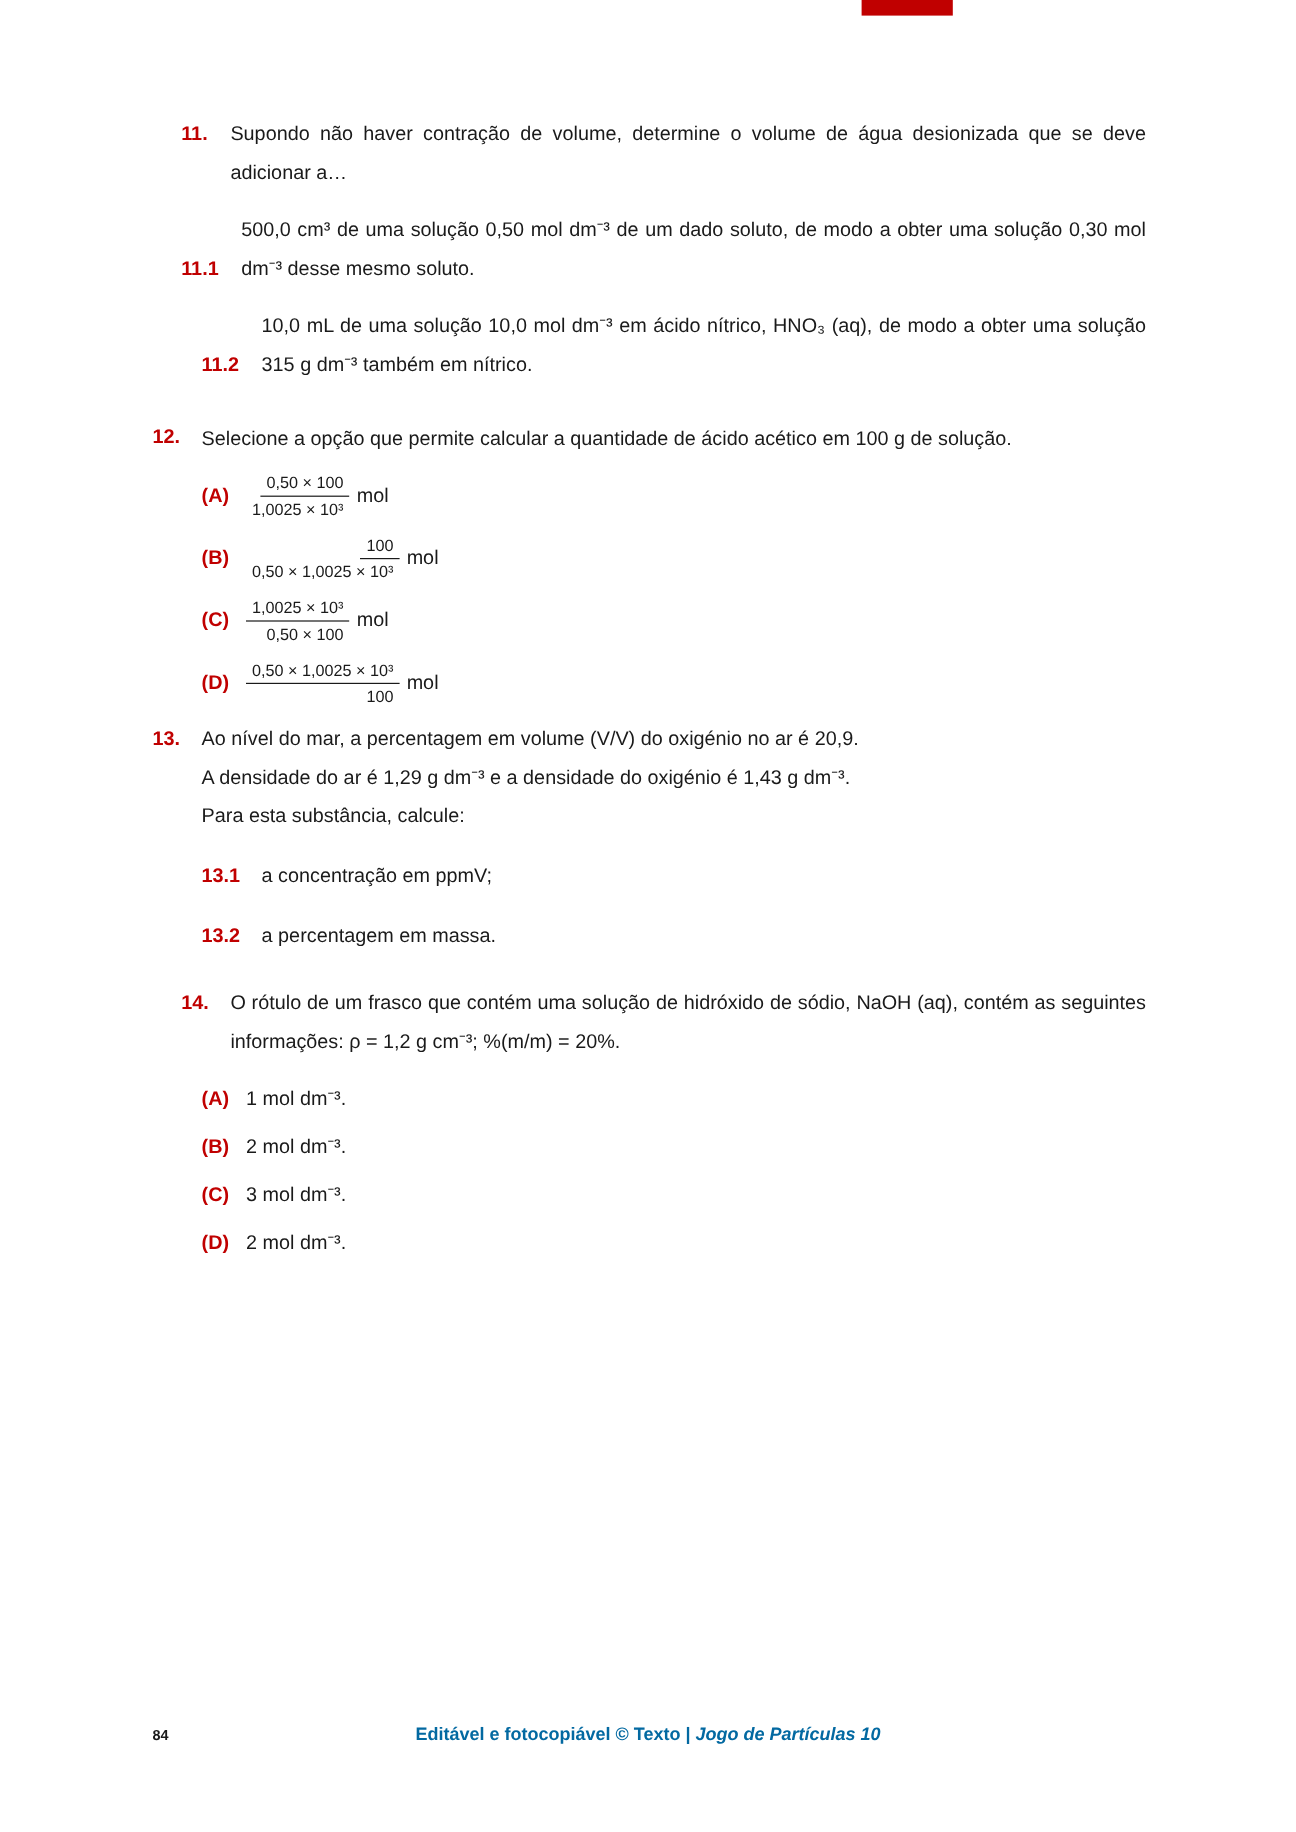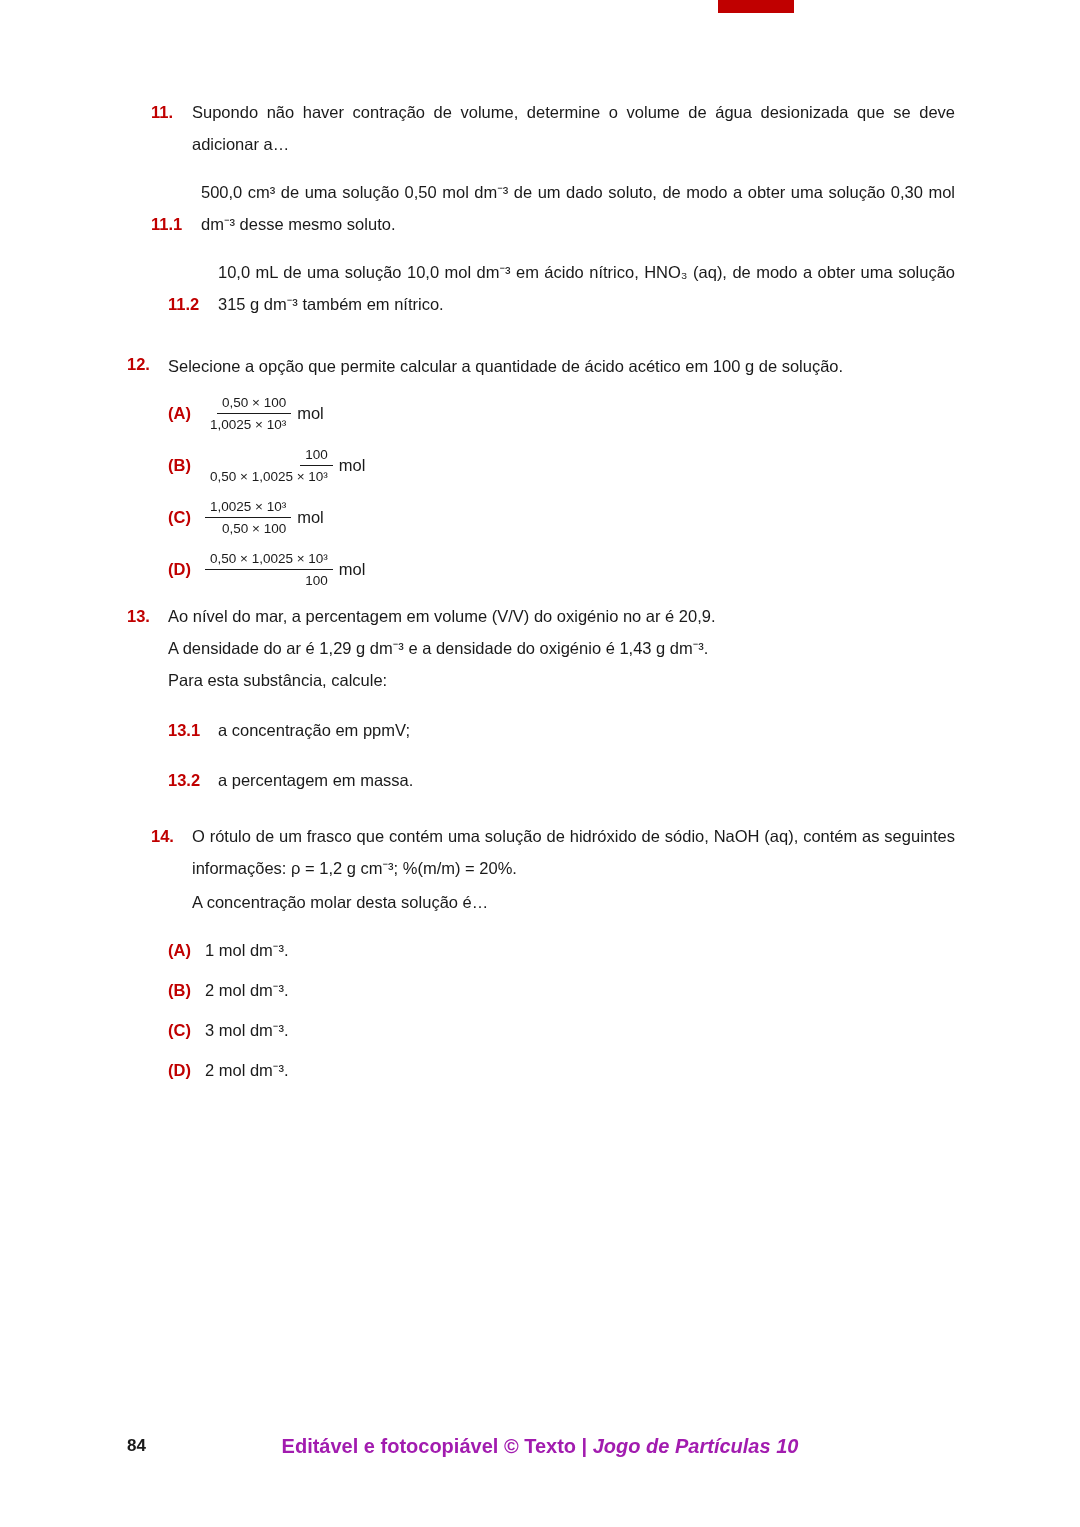--- a/index.html
+++ b/index.html
@@ -80,27 +80,27 @@
     top: 1434px;
     width: 1080px;
     line-height: 24px;
   }
   .footer .pagenum {
     position: absolute;
     left: 127px;
     top: 0;
     font-weight: bold;
     color: #1a1a1a;
-    font-size: 17px;
+    font-size: 12px;
   }
   .footer .credit {
     text-align: center;
-    font-size: 20px;
+    font-size: 15px;
     font-weight: bold;
-    color: #a21caf;
+    color: #0369a1;
   }
   .footer .credit .italic { font-style: italic; }
 </style>
 </head>
 <body>
 
 <div class="page">
 
   <div class="accent-bar"></div>
 
@@ -182,21 +182,20 @@
 
     <div class="sub mb24">
       <div class="subnum red">13.2</div>
       <div class="subbody">a percentagem em massa.</div>
     </div>
 
     <div class="q mb16">
       <div class="qnum red">14.</div>
       <div class="qbody">
         <p class="jtext">O rótulo de um frasco que contém uma solução de hidróxido de sódio, NaOH (aq), contém as seguintes informações: ρ = 1,2 g cm⁻³; %(m/m) = 20%.</p>
-        <p class="selecione">A concentração molar desta solução é…</p>
       </div>
     </div>
 
     <div class="opt-line">
       <span class="optlabel red">(A)</span>
       <span>1 mol dm⁻³.</span>
     </div>
 
     <div class="opt-line">
       <span class="optlabel red">(B)</span>

